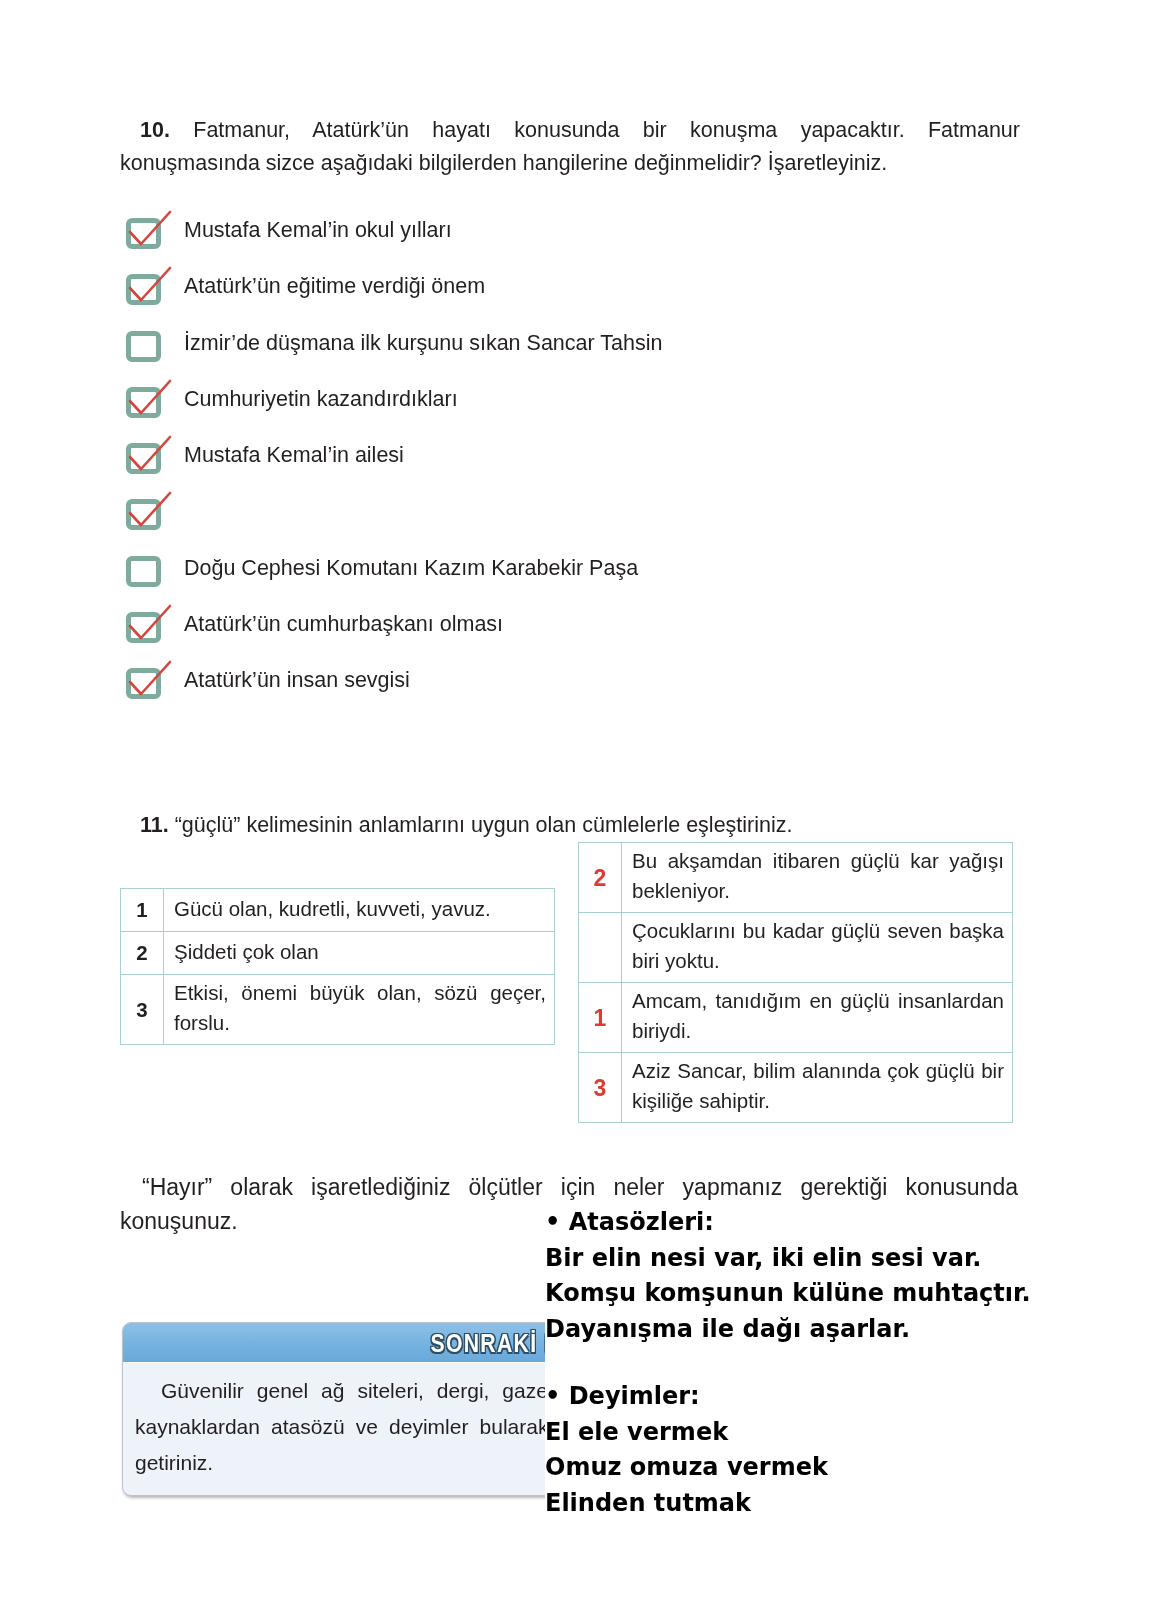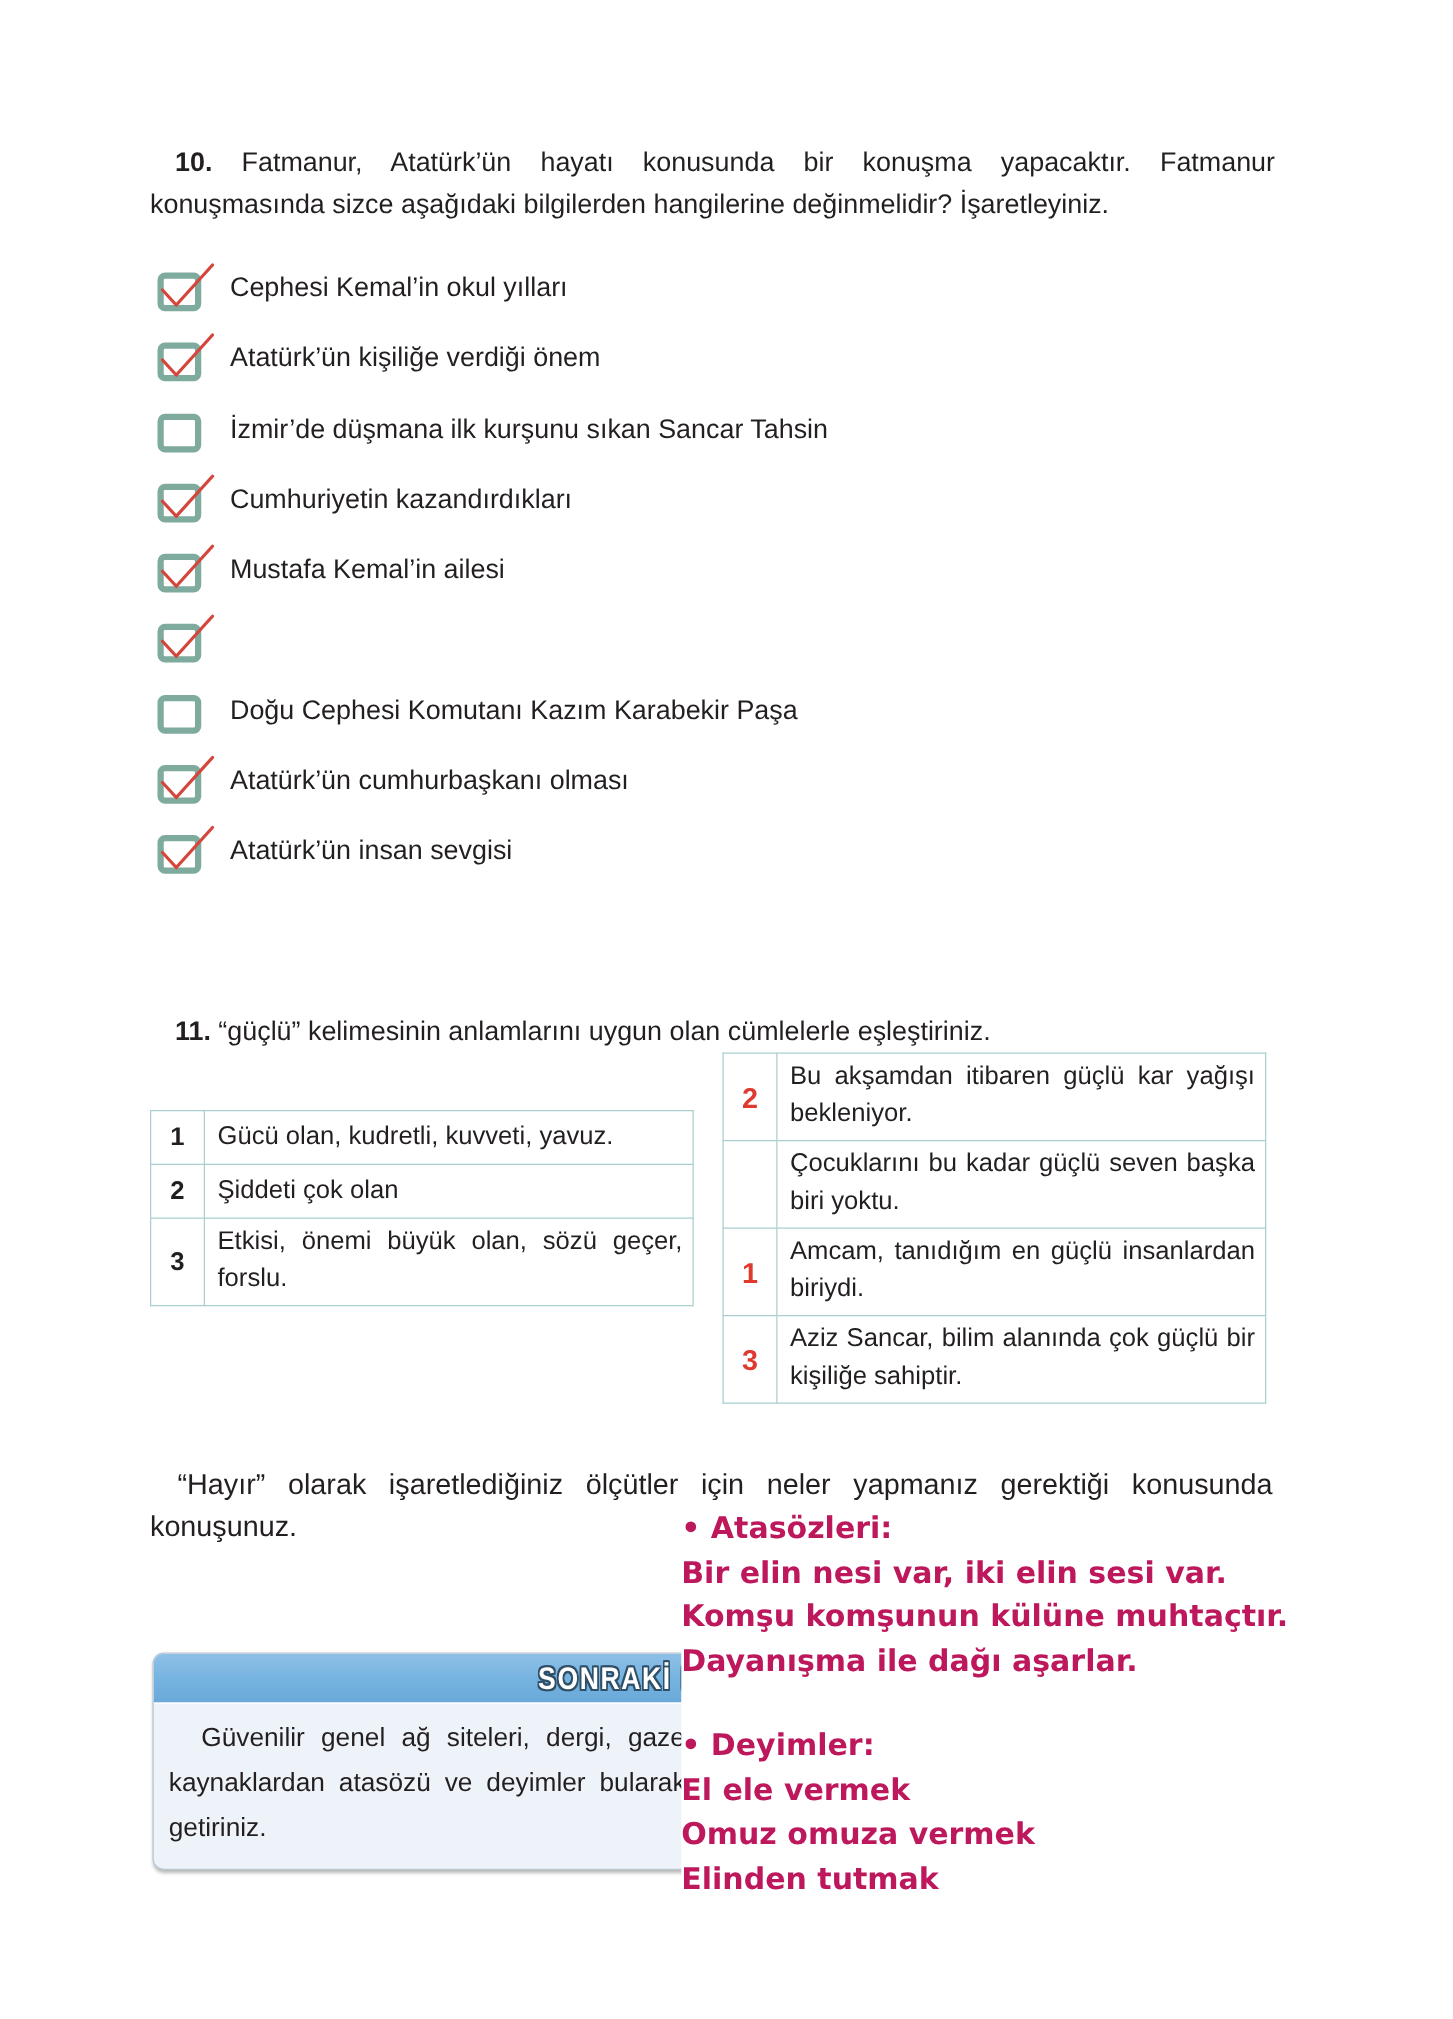--- a/index.html
+++ b/index.html
@@ -170,21 +170,21 @@
   
   .red-overlay {
     position: absolute;
     left: 545px;
     top: 1205px;
     width: 500px;
     height: 395px;
     background: #ffffff;
     font-family: "DejaVu Sans", sans-serif;
     font-weight: bold;
-    color: #be185d;
+    color: #000000;
     font-size: 24px;
     line-height: 35.5px;
     z-index: 5;
   }
   .red-overlay .bullet-line { white-space: nowrap; }
   .red-gap { height: 32px; }
 </style>
 </head>
 <body>
 
@@ -192,28 +192,28 @@
   <span class="indent"></span><span class="qnum">10.</span>
   <span>Fatmanur, Atatürk’ün hayatı konusunda bir konuşma yapacaktır. Fatmanur konuşmasında sizce aşağıdaki bilgilerden hangilerine değinmelidir? İşaretleyiniz.</span>
 </div>
 
 <div class="checklist" id="checklist">
     <div class="check-row">
       <div class="cbox" style="border-color: rgb(127, 171, 159);"></div>
       <svg class="cmark" viewBox="0 0 48 44">
         <path d="M4 22 L15 34 L44 2" fill="none" stroke="#d4463c" stroke-width="2.6" stroke-linecap="round" stroke-linejoin="round"></path>
       </svg>
-      <div class="check-label">Cephesi Kemal’in okul yılları</div>
-    </div>
-    <div class="check-row">
-      <div class="cbox" style="border-color: rgb(127, 171, 159);"></div>
-      <svg class="cmark" viewBox="0 0 48 44">
-        <path d="M4 22 L15 34 L44 2" fill="none" stroke="#d4463c" stroke-width="2.6" stroke-linecap="round" stroke-linejoin="round"></path>
-      </svg>
-      <div class="check-label">Atatürk’ün kişiliğe verdiği önem</div>
+      <div class="check-label">Mustafa Kemal’in okul yılları</div>
+    </div>
+    <div class="check-row">
+      <div class="cbox" style="border-color: rgb(127, 171, 159);"></div>
+      <svg class="cmark" viewBox="0 0 48 44">
+        <path d="M4 22 L15 34 L44 2" fill="none" stroke="#d4463c" stroke-width="2.6" stroke-linecap="round" stroke-linejoin="round"></path>
+      </svg>
+      <div class="check-label">Atatürk’ün eğitime verdiği önem</div>
     </div>
     <div class="check-row">
       <div class="cbox" style="border-color: rgb(127, 171, 159);"></div>
       <div class="check-label">İzmir’de düşmana ilk kurşunu sıkan Sancar Tahsin</div>
     </div>
     <div class="check-row">
       <div class="cbox" style="border-color: rgb(127, 171, 159);"></div>
       <svg class="cmark" viewBox="0 0 48 44">
         <path d="M4 22 L15 34 L44 2" fill="none" stroke="#d4463c" stroke-width="2.6" stroke-linecap="round" stroke-linejoin="round"></path>
       </svg>

